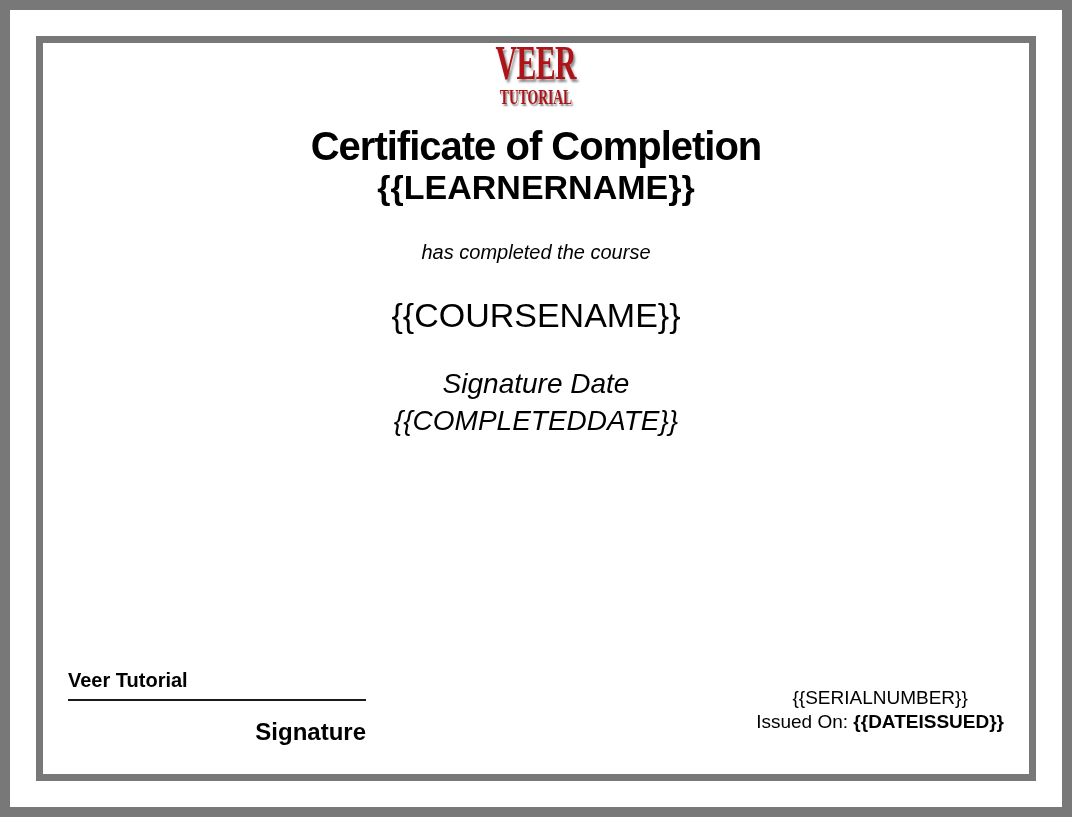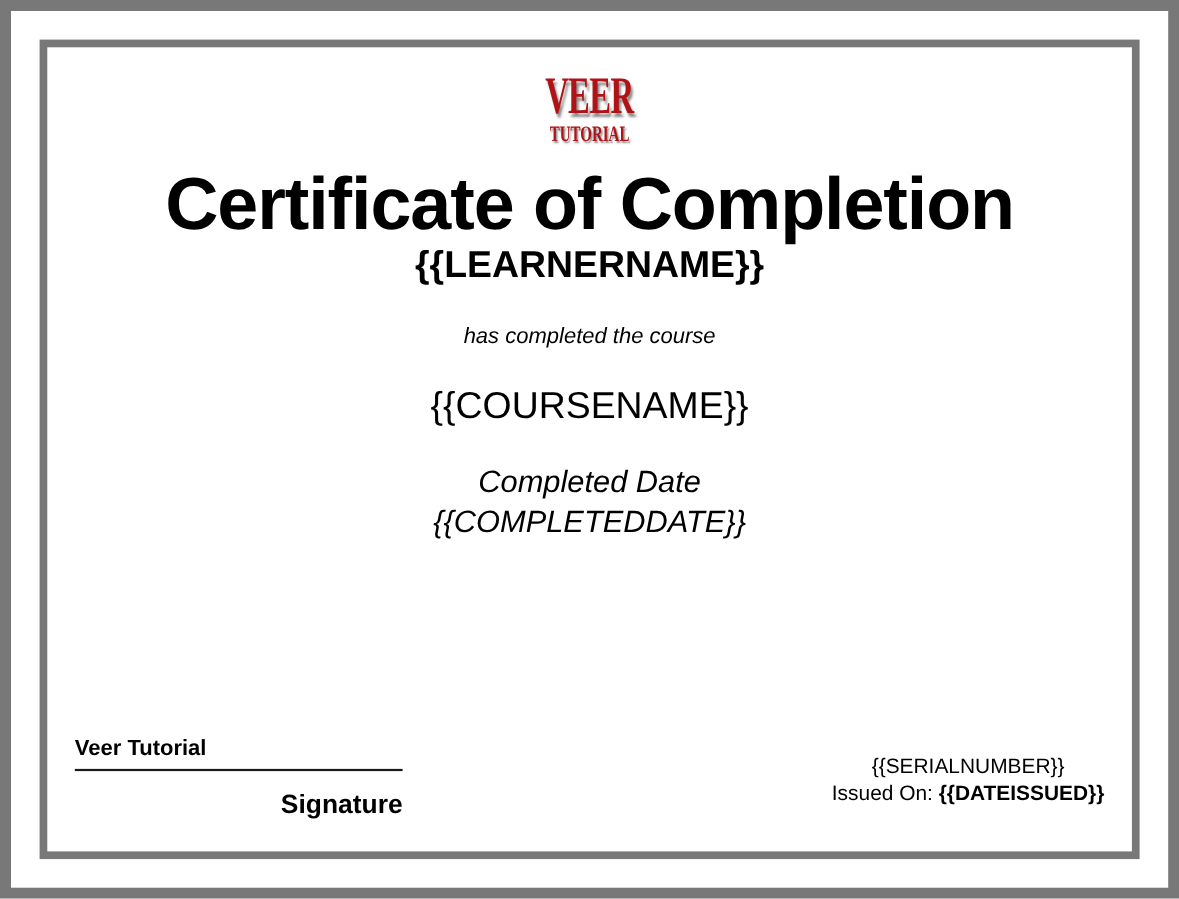--- a/index.html
+++ b/index.html
@@ -18,21 +18,21 @@
   }
   .certificate-inner {
     width: 100%;
     height: 100%;
     border: 7px solid #787878;
     position: relative;
     text-align: center;
     overflow: hidden;
   }
   
-  .logo-block { padding-top: 25px; line-height: 1; }
+  .logo-block { line-height: 1; }
   .logo-main {
     display: inline-block;
     font-family: "Liberation Serif", serif;
     font-weight: bold;
     font-size: 48px;
     color: #b01317;
     letter-spacing: -1px;
     transform: scaleX(0.62);
     transform-origin: center;
     text-shadow: 3px 3px 3px rgba(40,40,40,0.55);
@@ -46,21 +46,21 @@
     color: #b01317;
     transform: scaleX(0.68);
     transform-origin: center;
     text-shadow: 2px 2px 2px rgba(40,40,40,0.55);
     margin-top: 3px;
     line-height: 1;
   }
   
   .cert-title {
     margin-top: 17px;
-    font-size: 67px;
+    font-size: 40px;
     font-weight: bold;
     line-height: 1.1;
     letter-spacing: -1px;
   }
   .certify-line {
     margin-top: 32px;
     font-size: 28px;
     font-style: italic;
   }
   .learner-name {
@@ -132,21 +132,21 @@
     <div class="cert-title">Certificate of Completion</div>
 
 
     <div class="learner-name">{{LEARNERNAME}}</div>
 
     <div class="course-intro">has completed the course</div>
 
     <div class="course-name">{{COURSENAME}}</div>
 
     <div class="completed-block">
-      <div>Completed Date</div>
+      <div>Signature Date</div>
       <div>{{COMPLETEDDATE}}</div>
     </div>
 
     <div class="signature-block">
       <div class="signature-name">Veer Tutorial</div>
       <hr class="signature-line">
       <div class="signature-label">Signature</div>
     </div>
 
     <div class="issue-block">

